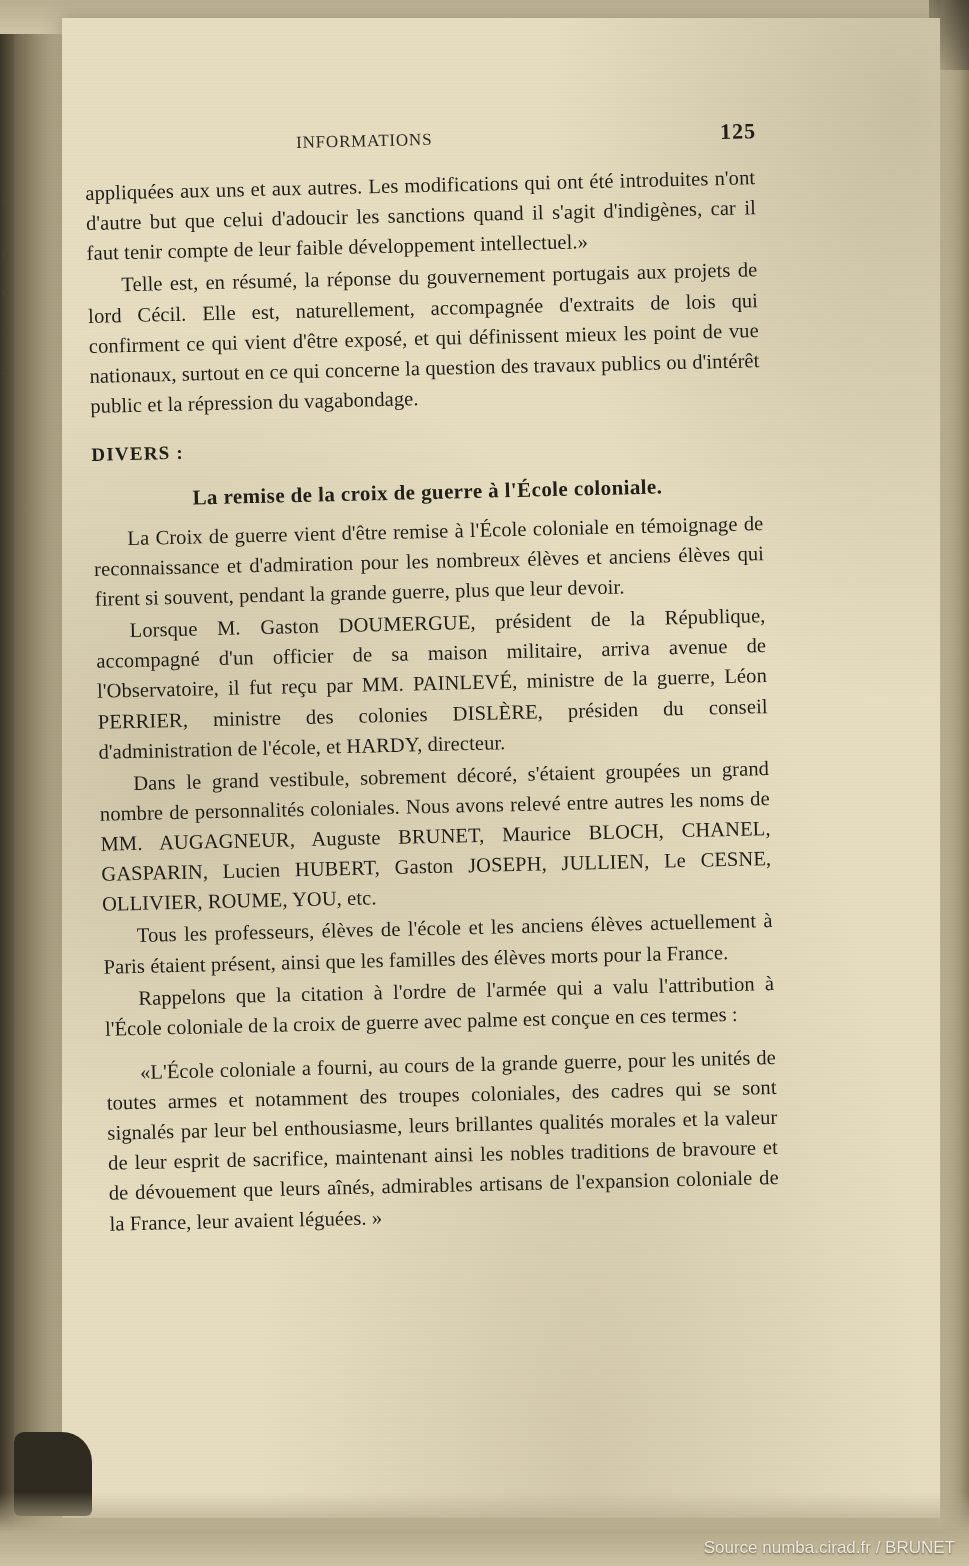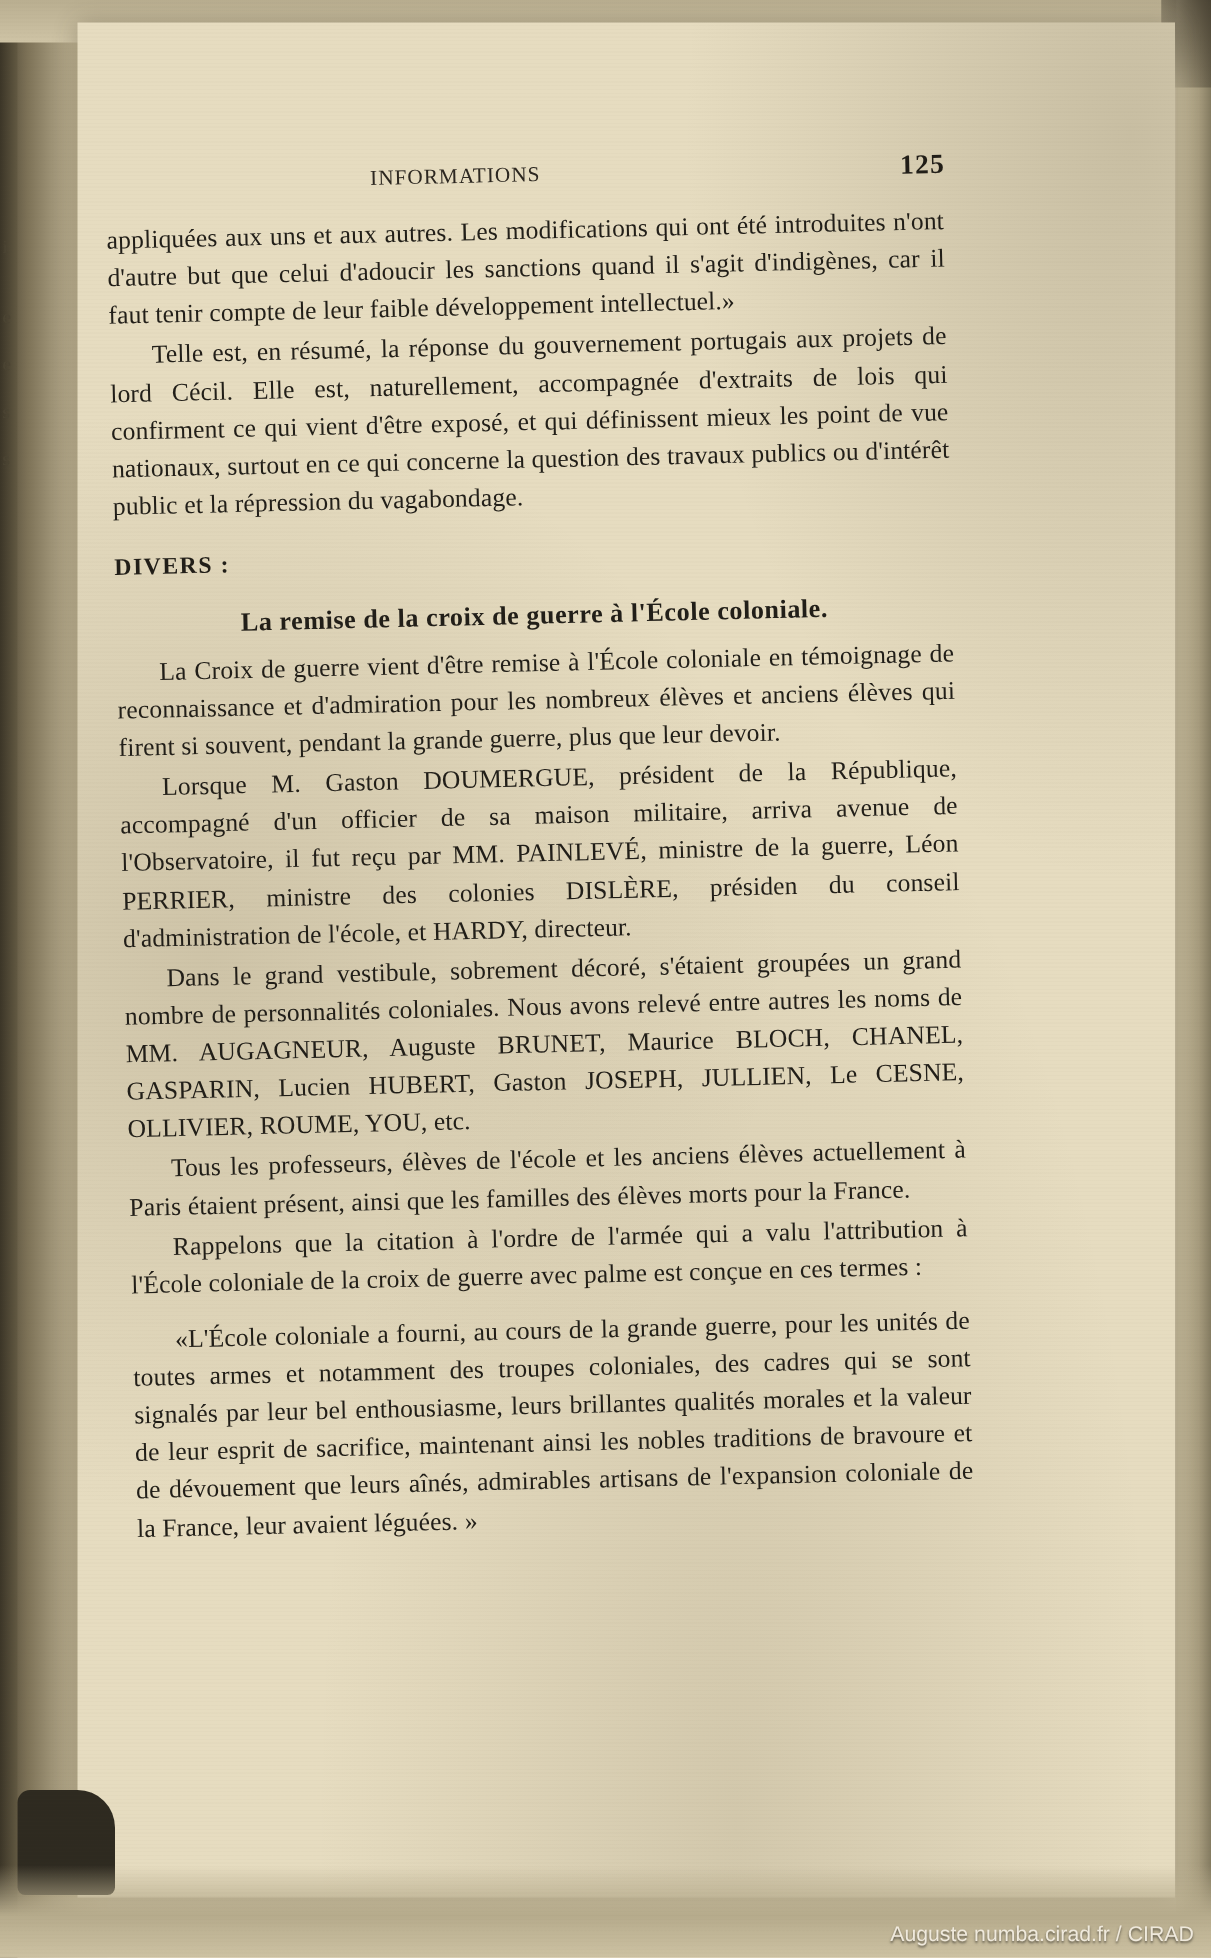--- a/index.html
+++ b/index.html
@@ -238,14 +238,14 @@
       <p class="indent para-gap">Rappelons que la citation à l'ordre de l'armée qui a valu l'attribution à l'École coloniale de la croix de guerre avec palme est conçue en ces termes :</p>
       <p class="indent" style="margin-top:14px;">«L'École coloniale a fourni, au cours de la grande guerre, pour les unités de toutes armes et notamment des troupes coloniales, des cadres qui se sont signalés par leur bel enthousiasme, leurs brillantes qualités morales et la valeur de leur esprit de sacrifice, maintenant ainsi les nobles traditions de bravoure et de dévouement que leurs aînés, admirables artisans de l'expansion coloniale de la France, leur avaient léguées. »</p>
 
     </div>
   </div>
 
   <div class="bottom-blob"></div>
   <div class="bottom-shadow"></div>
   <div class="grain"></div>
 
-  <div class="source">Auguste numba.cirad.fr / CIRAD</div>
+  <div class="source">Source numba.cirad.fr / BRUNET</div>
 </div>
 
 </body></html>

